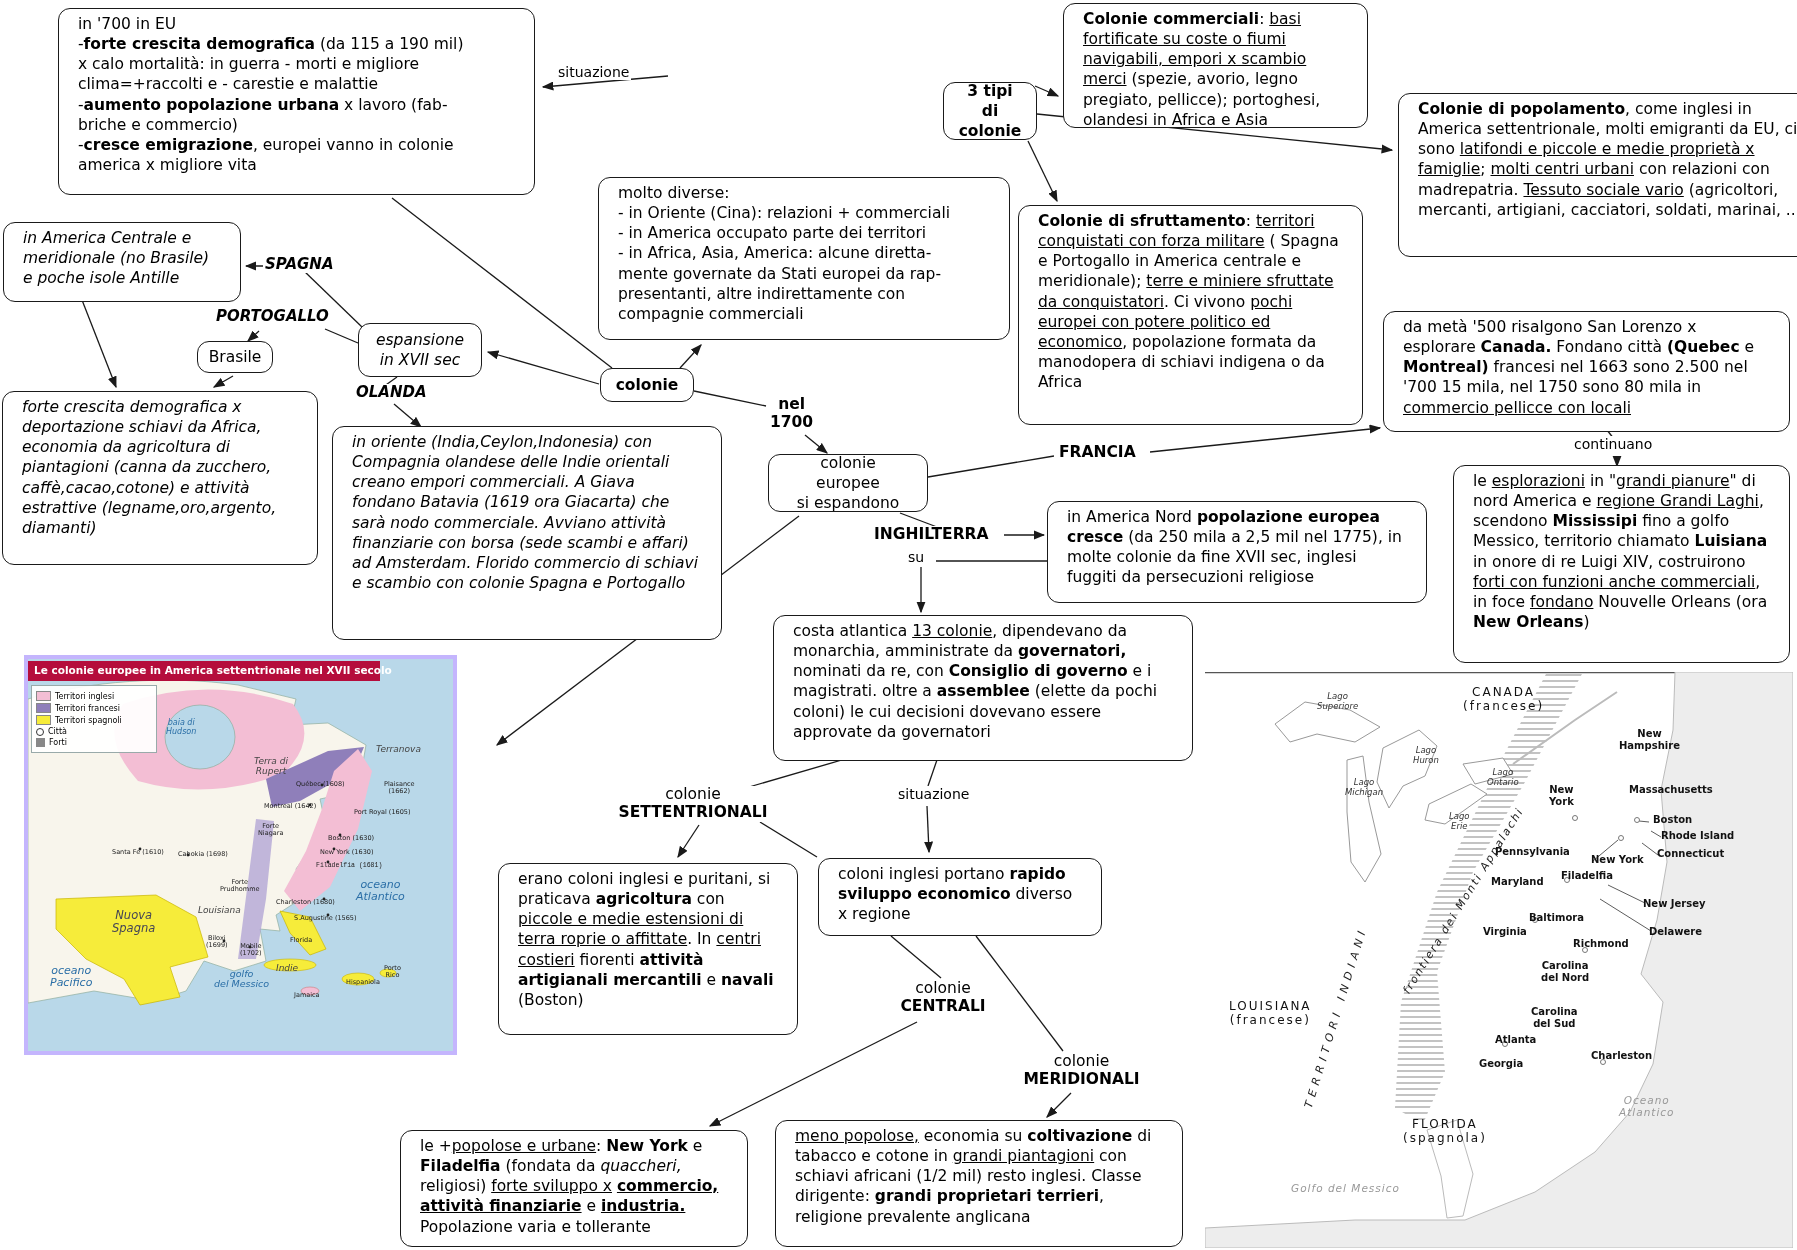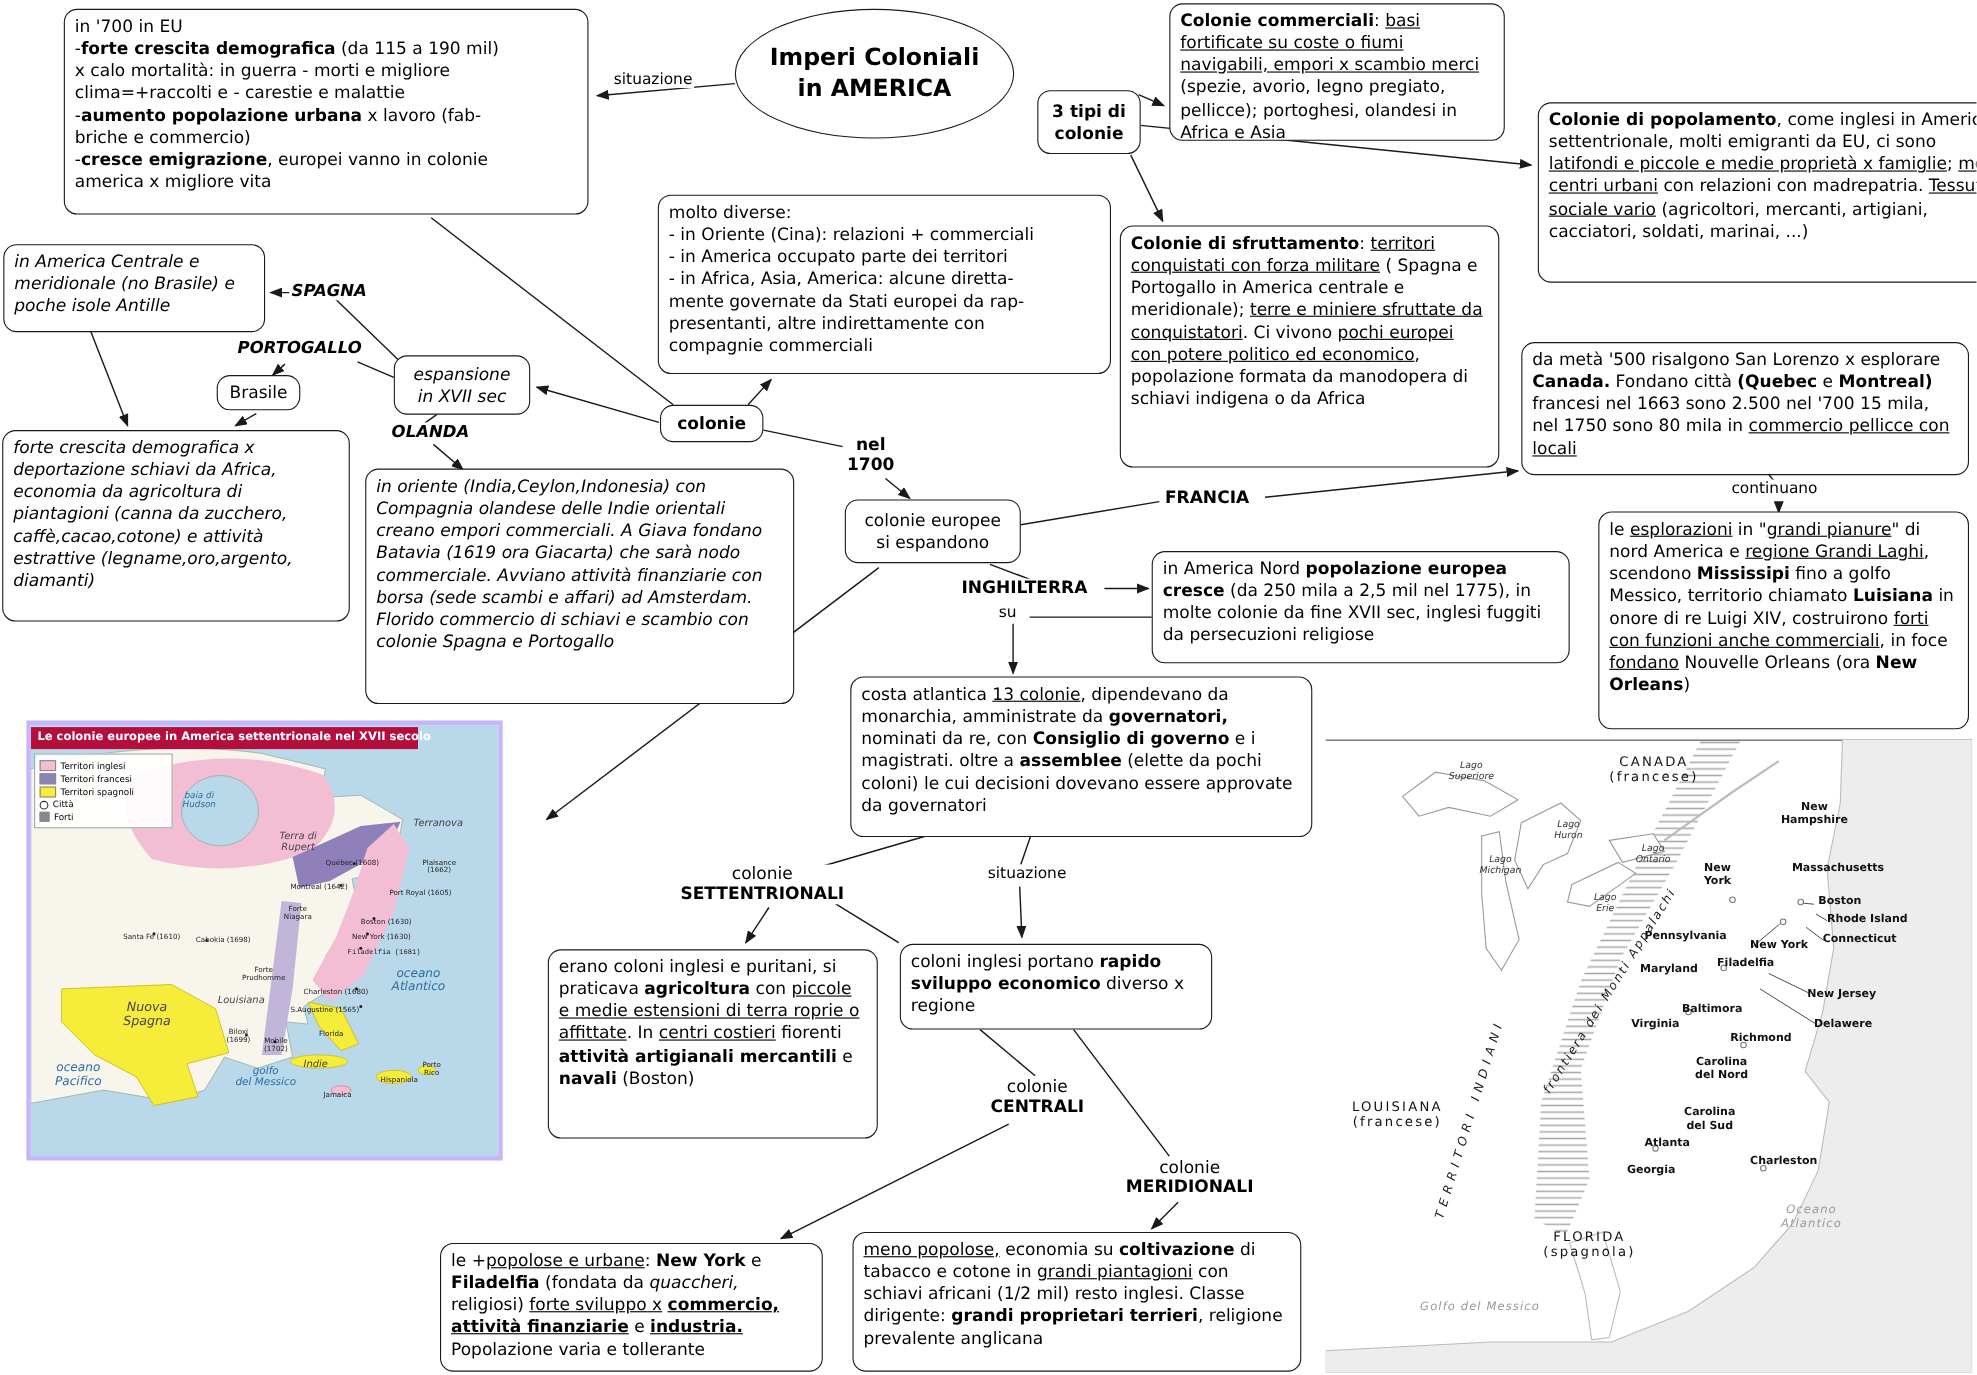--- a/index.html
+++ b/index.html
@@ -1,21 +1,21 @@
 <!DOCTYPE html>
 <html><head>
 <meta charset="utf-8">
 <style>
   html,body{margin:0;padding:0;background:#fff;}
   body{font-family:"DejaVu Sans",sans-serif;color:#000;}
   #canvas{position:relative;width:1797px;height:1250px;background:#fff;overflow:hidden;}
   svg.arrows{position:absolute;left:0;top:0;z-index:1;pointer-events:none;}
   svg.arrows line{stroke:#1a1a1a;stroke-width:1.3;}
   .node{position:absolute;box-sizing:border-box;border:1.6px solid #1a1a1a;border-radius:12px;
-        background:#fff;padding:5px 9px;font-size:15.5px;line-height:1.3;z-index:2;}
+        background:#fff;padding:5px 19px;font-size:15.5px;line-height:1.3;z-index:2;}
   .node.italic{font-style:italic;}
   .node.center{display:flex;align-items:center;justify-content:center;text-align:center;}
   .node.bold{font-weight:bold;}
   .ellipse{position:absolute;box-sizing:border-box;border:1.6px solid #1a1a1a;border-radius:50%;
         background:#fff;display:flex;align-items:center;justify-content:center;text-align:center;
         font-weight:bold;font-size:21.5px;line-height:1.3;z-index:2;}
   .lbl{position:absolute;font-size:14px;background:#fff;padding:0 2px;white-space:nowrap;z-index:3;line-height:1.15;}
   .lbl.b{font-weight:bold;font-size:15.5px;}
   .lbl.bi{font-weight:bold;font-style:italic;font-size:15px;}
   .lbl.stack{text-align:center;font-size:15.5px;}
@@ -160,21 +160,21 @@
         <div class="ml tiny" style="left: 230px; top: 164px;">Forte<br>Niagara</div>
         <div class="ml tiny" style="left: 300px; top: 176px;">Boston (1630)</div>
         <div class="ml tiny" style="left: 292px; top: 190px;">New York (1630)</div>
         <div class="ml tiny" style="left: 288px; top: 203px; font-family: Liberation Mono, monospace;">Filadelfia (1681)</div>
         <div class="ml tiny" style="left: 150px; top: 192px;">Cahokia (1698)</div>
         <div class="ml tiny" style="left: 84px; top: 190px;">Santa Fe (1610)</div>
         <div class="ml tiny" style="left: 192px; top: 220px;">Forte<br>Prudhomme</div>
         <div class="ml place" style="left: 170px; top: 247px;">Louisiana</div>
         <div class="ml big" style="left: 84px; top: 250px;">Nuova<br>Spagna</div>
         <div class="ml tiny" style="left: 248px; top: 240px;">Charleston (1680)</div>
-        <div class="ml tiny" style="left: 236px; top: 256px;">S.Augustine (1565)</div>
+        <div class="ml tiny" style="left: 250px; top: 256px; padding-left: 16px;">S.Augustine (1565)</div>
         <div class="ml tiny" style="left: 178px; top: 276px;">Biloxi<br>(1699)</div>
         <div class="ml tiny" style="left: 212px; top: 284px;">Mobile<br>(1702)</div>
         <div class="ml tiny" style="left: 262px; top: 278px;">Florida</div>
         <div class="ml place" style="left: 248px; top: 305px;">Indie</div>
         <div class="ml tiny" style="left: 318px; top: 320px;">Hispaniola</div>
         <div class="ml tiny" style="left: 356px; top: 306px;">Porto<br>Rico</div>
         <div class="ml tiny" style="left: 266px; top: 333px;">Jamaica</div>
         <div class="ml water-big" style="left: 328px; top: 220px;">oceano<br>Atlantico</div>
         <div class="ml water-big" style="left: 22px; top: 306px;">oceano<br>Pacifico</div>
         <div class="ml water-mid" style="left: 186px; top: 310px;">golfo<br>del Messico</div>
@@ -248,21 +248,20 @@
         <div class="mr state" style="left: 386px; top: 378px;">Charleston</div>
         <div class="mr region" style="left: 24px; top: 328px;">LOUISIANA<br>(francese)</div>
         <div class="mr region" style="left: 198px; top: 446px;">FLORIDA<br>(spagnola)</div>
         <div class="mr water" style="left: 414px; top: 422px;">Oceano<br>Atlantico</div>
         <div class="mr water" style="left: 86px; top: 510px;">Golfo del Messico</div>
         <div class="mr band" style="left: 196px; top: 318px;">frontiera dei Monti Appalachi</div>
         <div class="mr band2" style="left: 98px; top: 434px;">TERRITORI INDIANI</div>
       </div>
   </div>
 
-  <div class="ellipse" style="left:668px;top:8px;width:254px;height:118px">Imperi Coloniali<br>in AMERICA</div>
 
   <div class="node" style="left:58px;top:8px;width:477px;height:187px">in '700 in EU<br>-<b>forte crescita demografica</b> (da 115 a 190 mil)<br> x calo mortalità: in guerra - morti e migliore<br> clima=+raccolti e - carestie e malattie<br>-<b>aumento popolazione urbana</b> x lavoro (fab-<br> briche e commercio)<br>-<b>cresce emigrazione</b>, europei vanno in colonie<br> america x migliore vita</div>
 
   <div class="node bold center" style="left:943px;top:82px;width:94px;height:58px">3 tipi di<br>colonie</div>
 
   <div class="node" style="left:1063px;top:3px;width:305px;height:125px"><b>Colonie commerciali</b>: <u>basi fortificate su coste o fiumi navigabili, empori x scambio merci</u> (spezie, avorio, legno pregiato, pellicce); portoghesi, olandesi in Africa e Asia</div>
 
   <div class="node" style="left:1398px;top:93px;width:440px;height:164px"><b>Colonie di popolamento</b>, come inglesi in America settentrionale, molti emigranti da EU, ci sono <u>latifondi e piccole e medie proprietà x famiglie</u>; <u>molti centri urbani</u> con relazioni con madrepatria. <u>Tessuto sociale vario</u> (agricoltori, mercanti, artigiani, cacciatori, soldati, marinai, ...)</div>
 
   <div class="node" style="left:1018px;top:205px;width:345px;height:220px"><b>Colonie di sfruttamento</b>: <u>territori conquistati con forza militare</u> ( Spagna e Portogallo in America centrale e meridionale); <u>terre e miniere sfruttate da conquistatori</u>. Ci vivono <u>pochi europei con potere politico ed economico</u>, popolazione formata da manodopera di schiavi indigena o da Africa</div>

